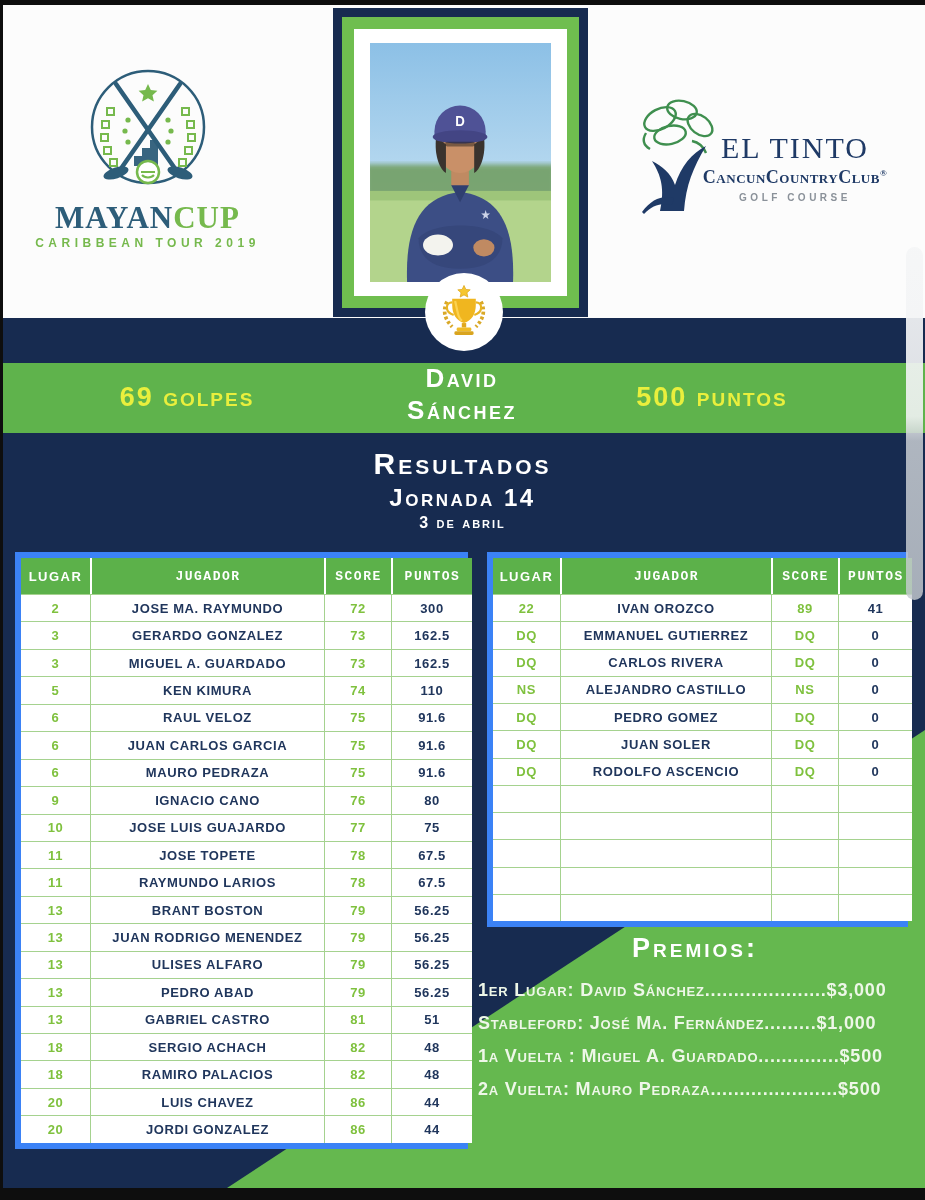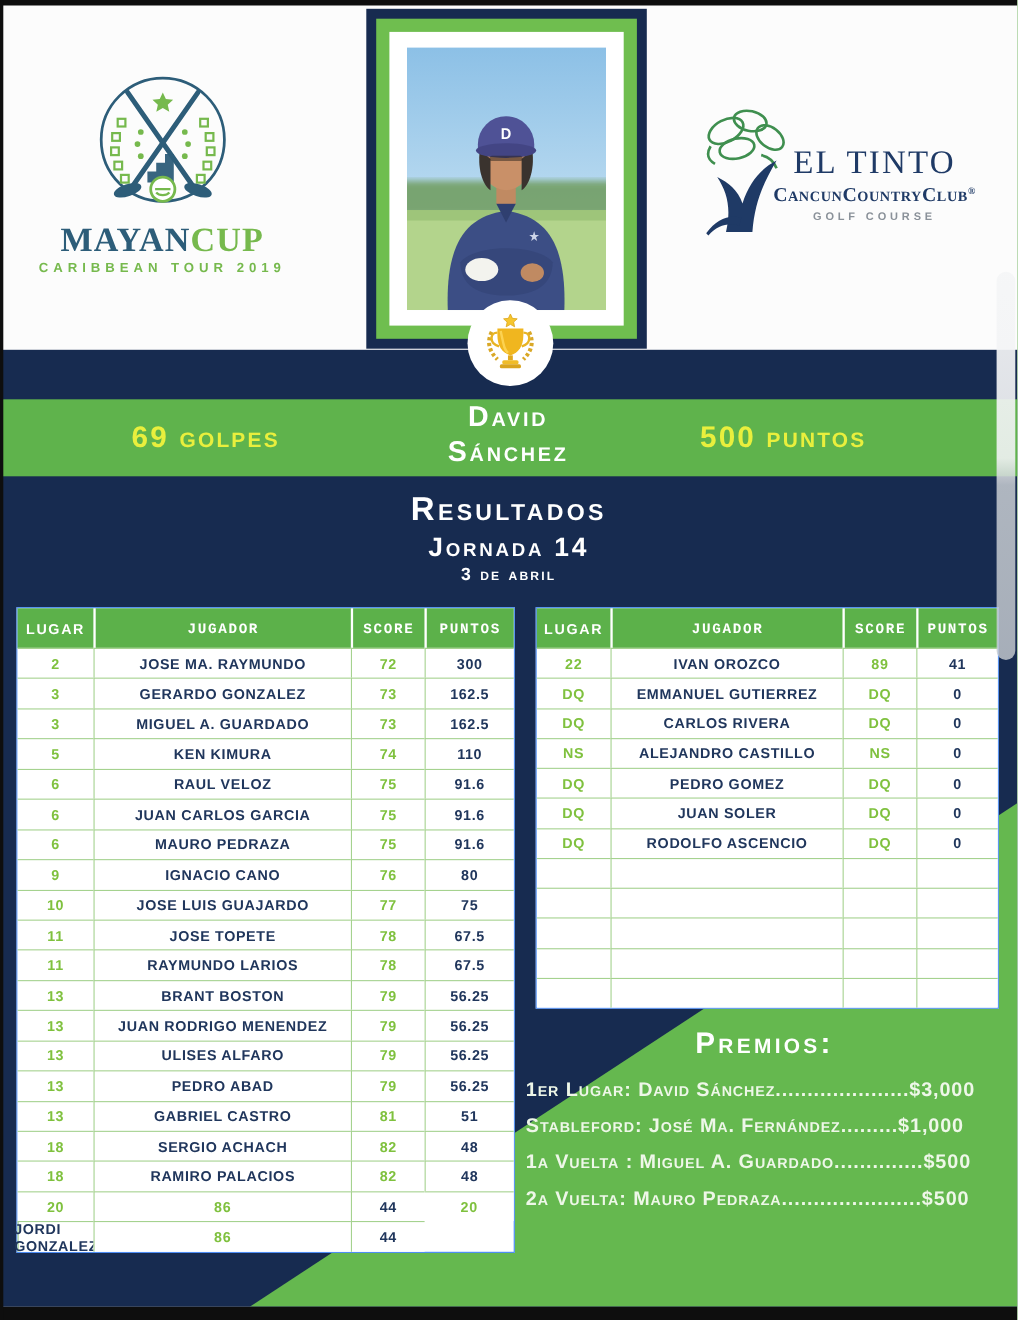--- a/index.html
+++ b/index.html
@@ -59,21 +59,21 @@
   #player-first { top:363px; }
   #player-last  { top:395px; }
 
   
   .results-line { left:0; width:925px; text-align:center; color:#ffffff; font-weight:bold; }
   #results-title   { top:447px; font-size:30px; letter-spacing:3px; }
   #results-jornada { top:484px; font-size:24px; letter-spacing:2.5px; }
   #results-date    { top:514px; font-size:16px; letter-spacing:2px; }
 
   
-  .rtable { position:absolute; display:grid; background:#ffffff; border:1px solid #3b82f6; }
+  .rtable { position:absolute; display:grid; background:#ffffff; border:6px solid #3b82f6; }
   #table-left  { left:15px;  top:552px; width:453px; grid-template-columns:69px 234px 67px 81px;
       grid-template-rows:36px repeat(20, 27.45px); }
   #table-right { left:487px; top:552px; width:421px; grid-template-columns:67px 211px 67px 74px;
       grid-template-rows:36px repeat(12, 27.25px); }
   .cell { display:flex; align-items:center; justify-content:center; font-weight:bold; }
   .head-cell { background:#5cb14a; color:#ffffff; font-size:13px; letter-spacing:1.5px; }
   .head-cell.c1, .head-cell.c2, .head-cell.c3 { border-left:2px solid #ffffff;font-family:Liberation Mono, monospace; }
   .body-cell { background:#ffffff; border-top:1px solid #a5d28f; font-size:13px; letter-spacing:.6px; }
   .body-cell.c1, .body-cell.c2, .body-cell.c3 { border-left:1px solid #a5d28f; }
   .green-val { color:#7fc13e; }
@@ -290,20 +290,21 @@
       <div class="cell body-cell c3 navy-val">51</div>
       <div class="cell body-cell c0 green-val">18</div>
       <div class="cell body-cell c1 navy-val">SERGIO ACHACH</div>
       <div class="cell body-cell c2 green-val">82</div>
       <div class="cell body-cell c3 navy-val">48</div>
       <div class="cell body-cell c0 green-val">18</div>
       <div class="cell body-cell c1 navy-val">RAMIRO PALACIOS</div>
       <div class="cell body-cell c2 green-val">82</div>
       <div class="cell body-cell c3 navy-val">48</div>
       <div class="cell body-cell c0 green-val">20</div>
+      <div class="cell body-cell c1 navy-val">LUIS CHAVEZ</div>
       <div class="cell body-cell c2 green-val">86</div>
       <div class="cell body-cell c3 navy-val">44</div>
       <div class="cell body-cell c0 green-val">20</div>
       <div class="cell body-cell c1 navy-val">JORDI GONZALEZ</div>
       <div class="cell body-cell c2 green-val">86</div>
       <div class="cell body-cell c3 navy-val">44</div>
     </div>
   <div id="table-right" class="rtable">
       <div class="cell head-cell c0">LUGAR</div>
       <div class="cell head-cell c1">JUGADOR</div>

